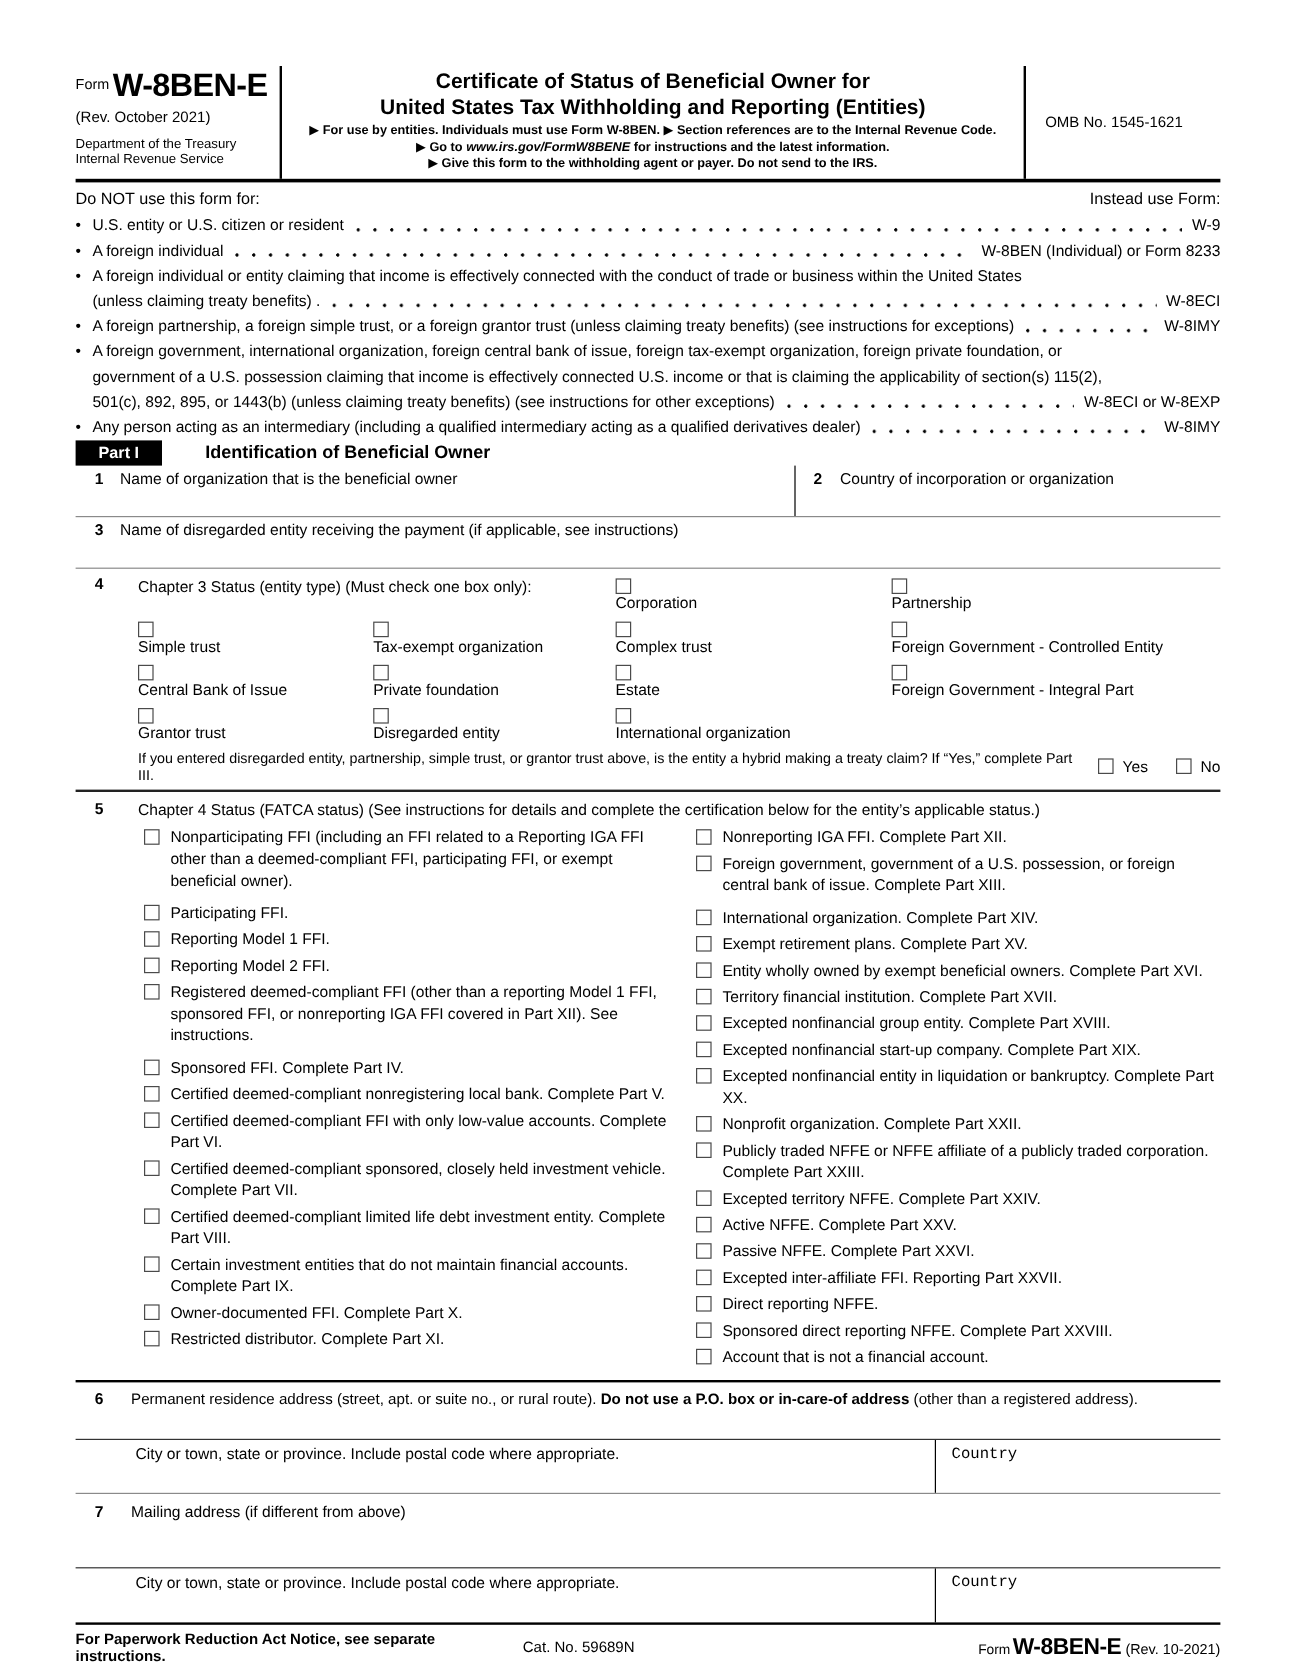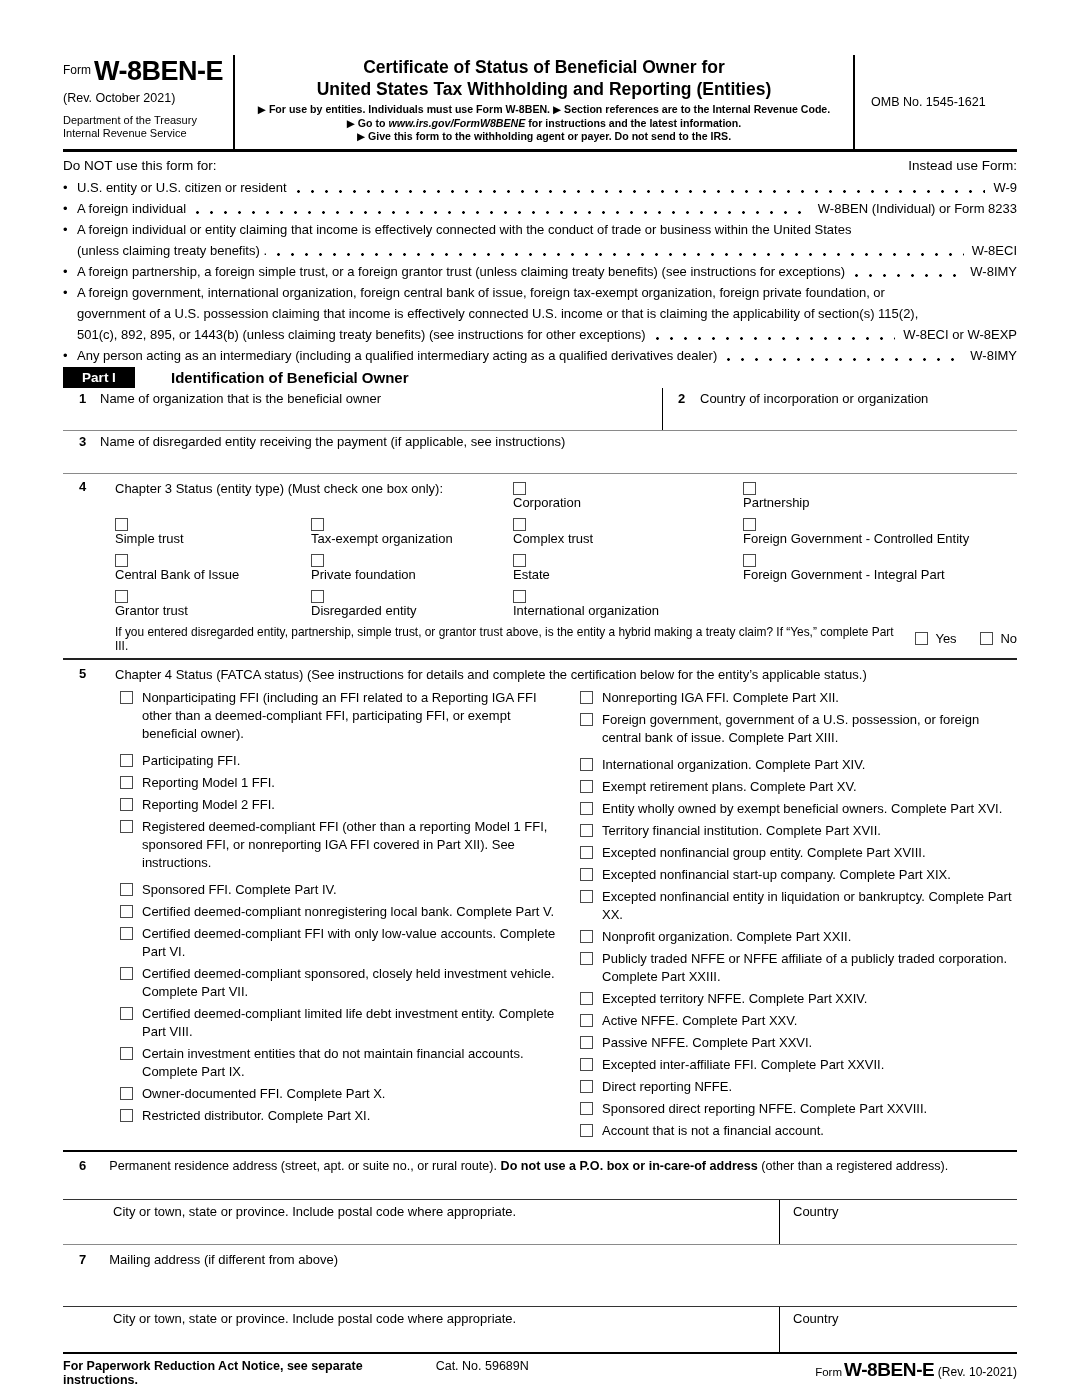--- a/index.html
+++ b/index.html
@@ -78,26 +78,26 @@
   .cb-item.gap { margin-top:9px; }
   .cb-item .cb { margin-top:2px; }
 
   
   .r6-label { padding:5px 0 0 16px; font-size:12.6px; line-height:17px; }
   .r6-label .fnum { margin-right:23px; }
   .addr-input { height:24px; }
   .city-row { display:flex; border-top:1.5px solid #333; height:46px; font-size:13px; }
   .city-row.mid { border-bottom:1px solid #8a8a8a; }
   .city-cell { width:717px; border-right:1px solid #000; padding:4px 0 0 50px; }
-  .country-cell { flex:1; padding:4px 0 0 13px; }
+  .country-cell { flex:1; padding:4px 0 0 13px;font-family:Liberation Mono, monospace; }
   .r7-label { padding:7px 0 0 16px; font-size:13px; height:37px; }
   .r7-label .fnum { margin-right:23px; }
 
   
-  .footer { display:flex; align-items:flex-start; border-top:2.5px solid #000; padding-top:5px; font-size:12.5px; }
+  .footer { display:flex; align-items:center; border-top:2.5px solid #000; padding-top:5px; font-size:12.5px; }
   .f-left { font-weight:bold; flex:1.25; }
   .f-center { flex:0.95; }
   .f-right { flex:1; text-align:right; white-space:nowrap; }
   .f-form-word { font-size:11.5px; margin-right:2px; }
   .f-form-num { font-size:19px; font-weight:bold; letter-spacing:-0.4px; }
   .f-rev { font-size:12px; }
   .bold { font-weight:bold; } .ital { font-style:italic; }
 </style>
 </head>
 <body>
@@ -387,21 +387,21 @@
             <div class="cb-item">
               <span class="cb"></span>
               <span>Active NFFE. Complete Part XXV.</span>
             </div>
             <div class="cb-item">
               <span class="cb"></span>
               <span>Passive NFFE. Complete Part XXVI.</span>
             </div>
             <div class="cb-item">
               <span class="cb"></span>
-              <span>Excepted inter-affiliate FFI. Complete Part XXVII.</span>
+              <span>Excepted inter-affiliate FFI. Reporting Part XXVII.</span>
             </div>
             <div class="cb-item">
               <span class="cb"></span>
               <span>Direct reporting NFFE.</span>
             </div>
             <div class="cb-item">
               <span class="cb"></span>
               <span>Sponsored direct reporting NFFE. Complete Part XXVIII.</span>
             </div>
             <div class="cb-item">

